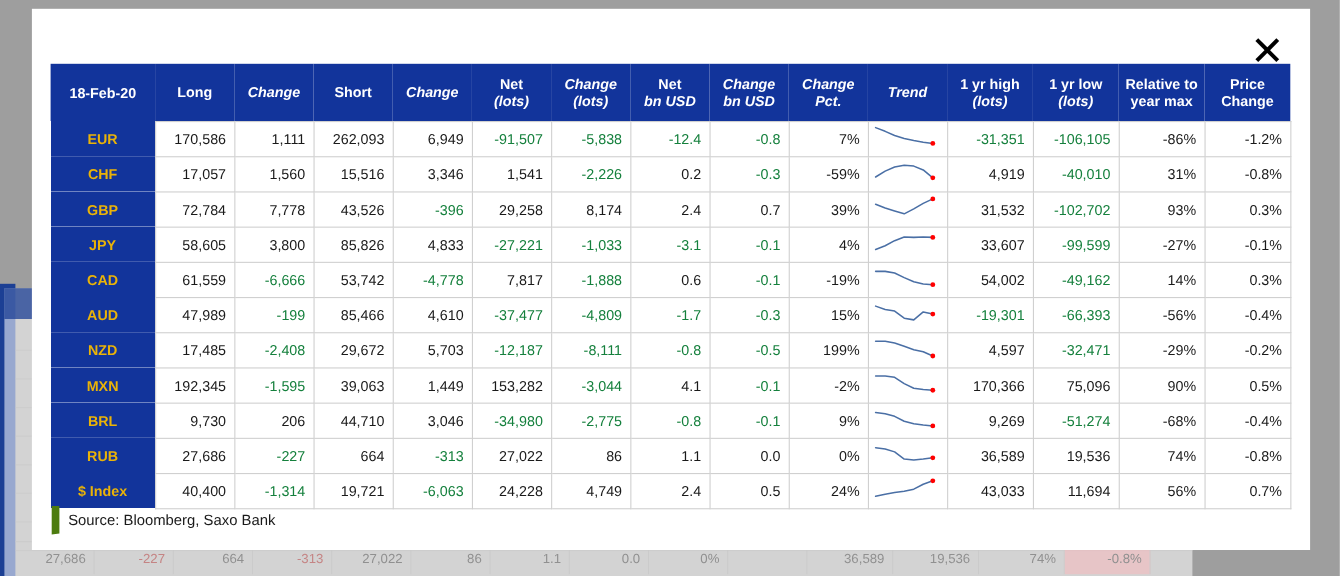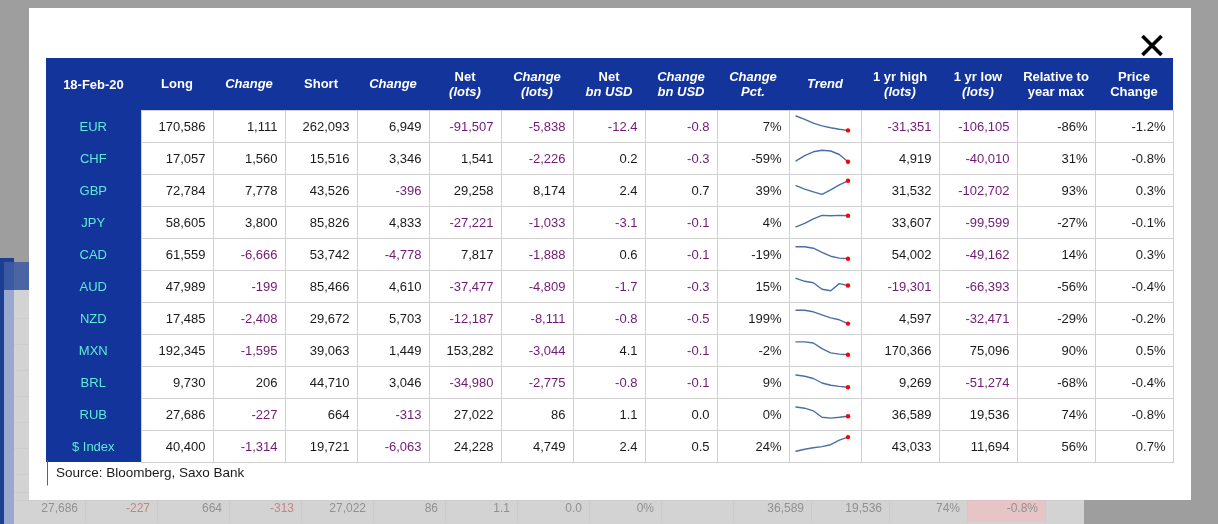--- a/index.html
+++ b/index.html
@@ -152,40 +152,40 @@
     padding: 3px 7px 3px 4px;
     text-align: right;
     height: 27px;
     box-sizing: border-box;
     background: #ffffff;
     white-space: nowrap;
     overflow: hidden;
   }
   table.fx tbody td.rowlabel {
     background: #12349b;
-    color: #5eead4;
-    font-weight: normal;
+    color: #eab308;
+    font-weight: bold;
     text-align: center;
     border: none;
     padding: 3px 6px;
   }
-  td.neg { color: #701a75; margin-left: 48px; }
+  td.neg { color: #15803d; margin-left: 48px; }
   td.hl-blue { background: #bdcdf0; }
   td.hl-pink { background: #f8c9cd; }
   td.trendcell { padding: 0; text-align: center; vertical-align: middle; }
   td.trendcell svg { display: block; margin: 0 auto; }
 
   
   #source-line {
     position: absolute;
     left: 18px;
     top: 452px;
     font-size: 13.5px;
     color: #1a1a1a;
-    border-left: 1px solid #4d7c0f;
+    border-left: 7px solid #4d7c0f;
     padding-left: 8px;
     height: 26px;
     line-height: 26px;
     width: 1097px;
     box-sizing: border-box;
     border-bottom: 1px solid transparent;
   }
 </style>
 </head>
 <body>

